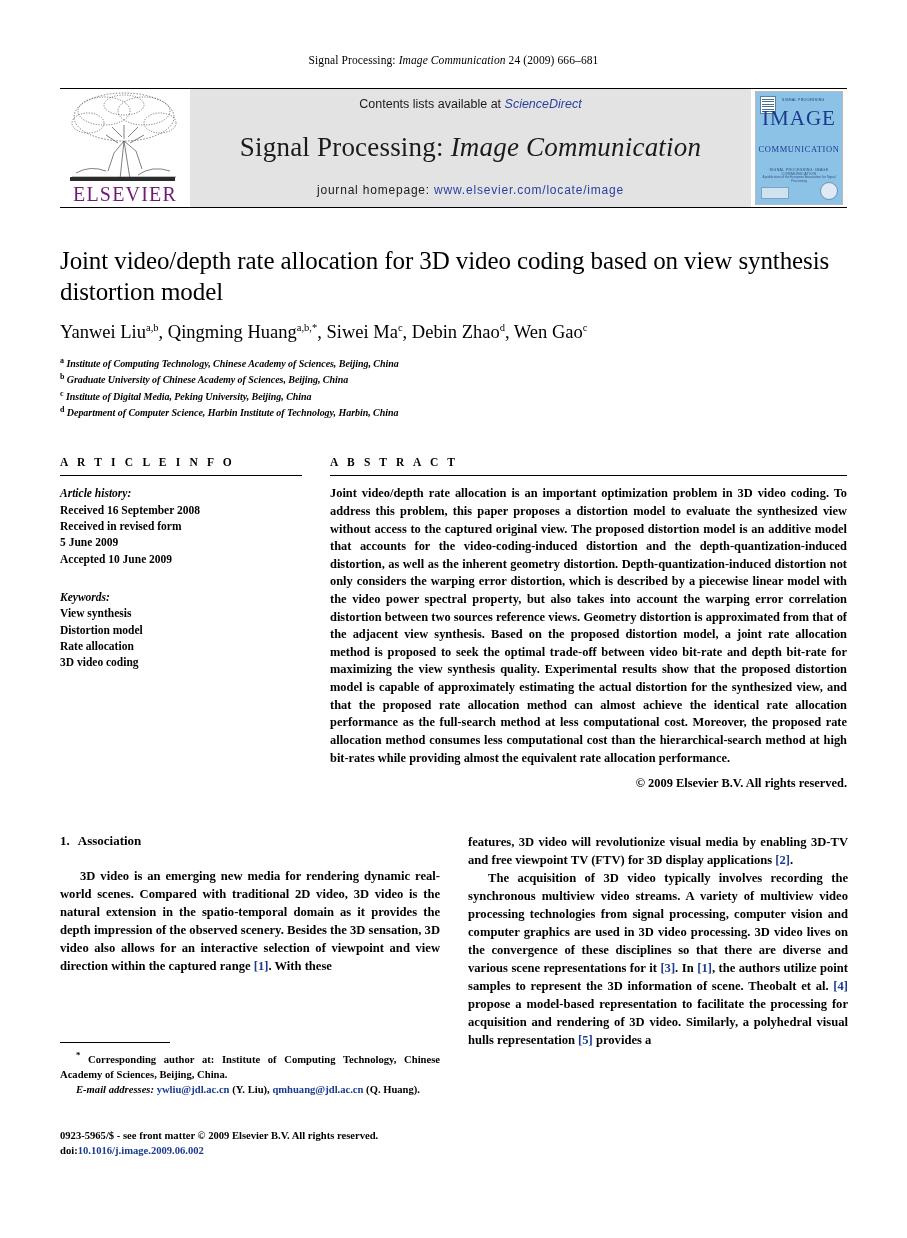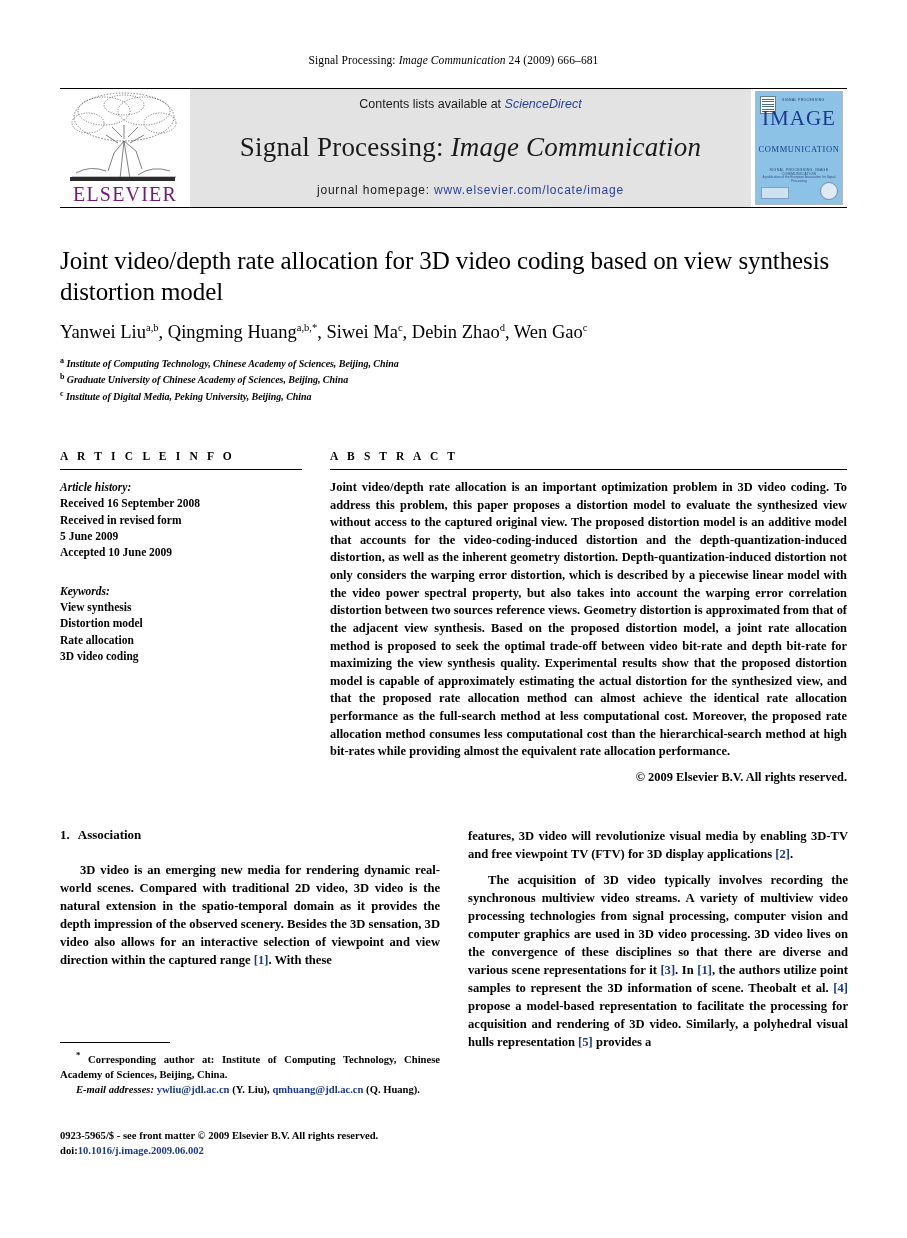--- a/index.html
+++ b/index.html
@@ -190,21 +190,21 @@
     font-size: 10px;
     font-style: italic;
     font-weight: bold;
     line-height: 1.5;
   }
   .affiliations sup { font-style: normal; font-size: 8px; }
   .affiliations div { letter-spacing: -0.05px; }
 
   
   .info-abstract {
-    margin-top: 46px;
+    margin-top: 36px;
     display: flex;
     gap: 28px;
   }
   .col-info { width: 242px; flex: 0 0 242px; }
   .col-abstract { flex: 1 1 auto; }
   .sec-head {
     font-family: "Liberation Serif", serif;
     font-size: 11.5px;
     font-weight: bold;
     letter-spacing: 3.2px;
@@ -247,21 +247,21 @@
   .intro-head .num { margin-right: 8px; }
   .body-p {
     font-size: 12.6px;
     line-height: 1.43;
     font-weight: bold;
     text-align: justify;
     text-justify: inter-word;
     margin: 0;
     text-indent: 20px;
   }
-  .body-p + .body-p { margin-top: 8px; }
+  .body-p + .body-p { margin-top: 0; }
   .ref { color: #1a3a8f; }
 
   
   .footnotes {
     position: absolute;
     left: 60px;
     top: 1042px;
     width: 380px;
     font-size: 10.6px;
     line-height: 1.42;
@@ -361,20 +361,21 @@
     <h1 class="paper-title">Joint video/depth rate allocation for 3D video coding based on view synthesis distortion model</h1>
 
     <div class="authors">
       <span><span>Yanwei Liu</span><sup>a,b</sup><span>, </span></span><span><span>Qingming Huang</span><sup>a,b,*</sup><span>, </span></span><span><span>Siwei Ma</span><sup>c</sup><span>, </span></span><span><span>Debin Zhao</span><sup>d</sup><span>, </span></span><span><span>Wen Gao</span><sup>c</sup></span>
     </div>
 
     <div class="affiliations">
       <div><sup>a</sup> <span>Institute of Computing Technology, Chinese Academy of Sciences, Beijing, China</span></div>
       <div><sup>b</sup> <span>Graduate University of Chinese Academy of Sciences, Beijing, China</span></div>
       <div><sup>c</sup> <span>Institute of Digital Media, Peking University, Beijing, China</span></div>
+      <div><sup>d</sup> <span>Department of Computer Science, Harbin Institute of Technology, Harbin, China</span></div>
     </div>
   </div>
 
   <div class="info-abstract">
 
     <div class="col-info">
       <div class="sec-head">A R T I C L E  I N F O</div>
       <hr class="rule">
       <div class="info-body">
         <div class="lbl">Article history:</div>

